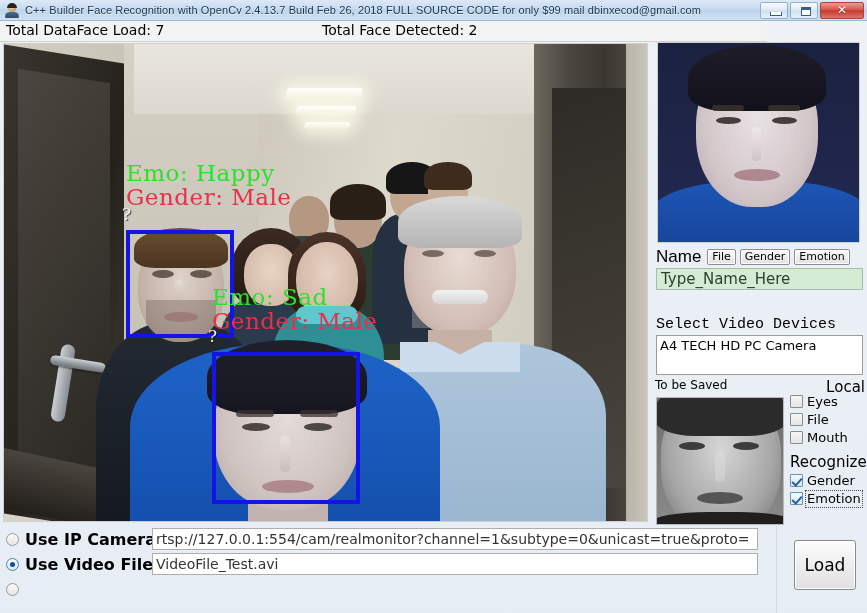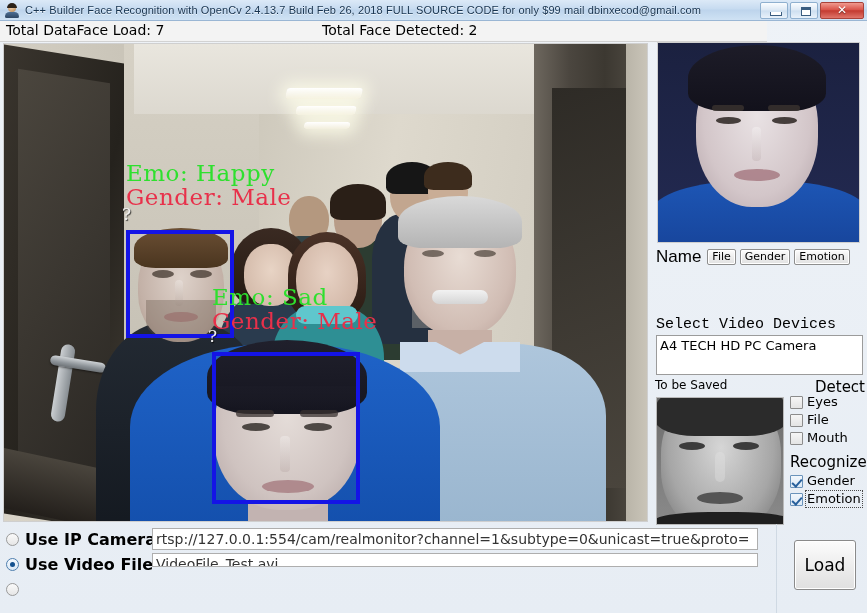--- a/index.html
+++ b/index.html
@@ -247,21 +247,21 @@
   .gt-head{position:absolute;left:4px;top:-6px;width:120px;height:140px;border-radius:44%;
      background:radial-gradient(ellipse at 50% 40%,#d6d6d6,#a6a6a6 62%,#6f6f6f);}
   .gt-hair{position:absolute;left:-2px;top:-16px;width:132px;height:54px;border-radius:50% 50% 30% 30%;background:#2b2b2b;}
   .gt-eyeL{position:absolute;left:22px;top:44px;width:26px;height:8px;border-radius:50%;background:#3c3c3c;}
   .gt-eyeR{position:absolute;left:76px;top:44px;width:26px;height:8px;border-radius:50%;background:#3c3c3c;}
   .gt-nose{position:absolute;left:58px;top:54px;width:10px;height:30px;border-radius:5px;background:rgba(230,230,230,.35);}
   .gt-mouth{position:absolute;left:40px;top:94px;width:46px;height:12px;border-radius:50%;background:#555;}
   .gt-shirt{position:absolute;left:-4px;top:114px;width:140px;height:24px;background:#1f1f1f;border-radius:40% 40% 0 0;}
 
   .checkcol{position:absolute;left:138px;top:354px;width:76px;}
-  .chkrow{display:flex;align-items:flex-end;margin-bottom:4px;}
+  .chkrow{display:flex;align-items:flex-start;margin-bottom:4px;}
   .chkbox{
     width:13px;height:13px;box-sizing:border-box;border:1px solid #8c8c8c;
     background:linear-gradient(#f6f6f6,#e4e4e4);margin-right:4px;flex:0 0 auto;position:relative;border-radius:1px;
   }
   .chkbox.on{background:linear-gradient(#f2f7fc,#dce9f6);border-color:#6a93bb;}
   .chkbox.on:after{
     content:"";position:absolute;left:3px;top:1px;width:4px;height:8px;
     border:solid #27609c;border-width:0 2px 2px 0;transform:rotate(42deg);
   }
   .chklabel{font-size:13px;color:#000;font-family:"DejaVu Sans",sans-serif;line-height:14px;}
@@ -281,21 +281,21 @@
   .radio.on{border-color:#4f7fae;background:linear-gradient(#f4f9fe,#dbe8f5);}
   .radio.on:after{content:"";position:absolute;left:3px;top:3px;width:5px;height:5px;border-radius:50%;
      background:#14518f;}
   .srclabel{font-size:16px;font-weight:bold;color:#000;font-family:"DejaVu Sans",sans-serif;white-space:nowrap;}
   .srcinput{
     position:absolute;box-sizing:border-box;background:#fff;border:1px solid #aeaeae;
     font-size:14px;font-family:"DejaVu Sans",sans-serif;color:#333;padding:1px 3px;
     overflow:hidden;white-space:nowrap;line-height:18px;
   }
   #ipinput{left:152px;top:528px;width:606px;height:22px;}
-  #fileinput{left:152px;top:553px;width:606px;height:14px;}
+  #fileinput{left:152px;top:553px;width:606px;height:22px;}
   .startbtn{
     position:absolute;left:794px;top:540px;width:62px;height:50px;box-sizing:border-box;
     border:1px solid #8a8a8a;border-radius:3px;
     background:linear-gradient(#fcfcfc,#ededed 52%,#e0e0e0);
     box-shadow:inset 0 0 0 1px #fff;
     display:flex;align-items:center;justify-content:center;
     font-size:17px;font-family:"DejaVu Sans",sans-serif;color:#000;
   }
   .vdivider{position:absolute;left:776px;top:524px;width:1px;height:89px;background:#cfd9e3;}
 </style>
@@ -422,30 +422,31 @@
         <div class="fb-mouth"></div>
     </div>
 
     <div class="row-name">
       <span class="lbl-name">Name</span>
       <span class="minibtn">File</span>
       <span class="minibtn">Gender</span>
       <span class="minibtn">Emotion</span>
     </div>
 
+    <div class="nameinput">Type_Name_Here</div>
 
 
     <div class="lbl-devices">Select Video Devices</div>
 
     <div class="devlist">
       <div class="devitem">A4 TECH HD PC Camera</div>
     </div>
 
     <div class="lbl-saved">To be Saved</div>
-    <div class="lbl-detect">Detect</div>
+    <div class="lbl-detect">Local</div>
 
     <div class="graythumb">
       <div class="gt-head"></div>
         <div class="gt-hair"></div>
       <div class="gt-eyeL"></div>
         <div class="gt-eyeR"></div>
       <div class="gt-nose"></div>
         <div class="gt-mouth"></div>
         <div class="gt-shirt"></div>
     </div>

